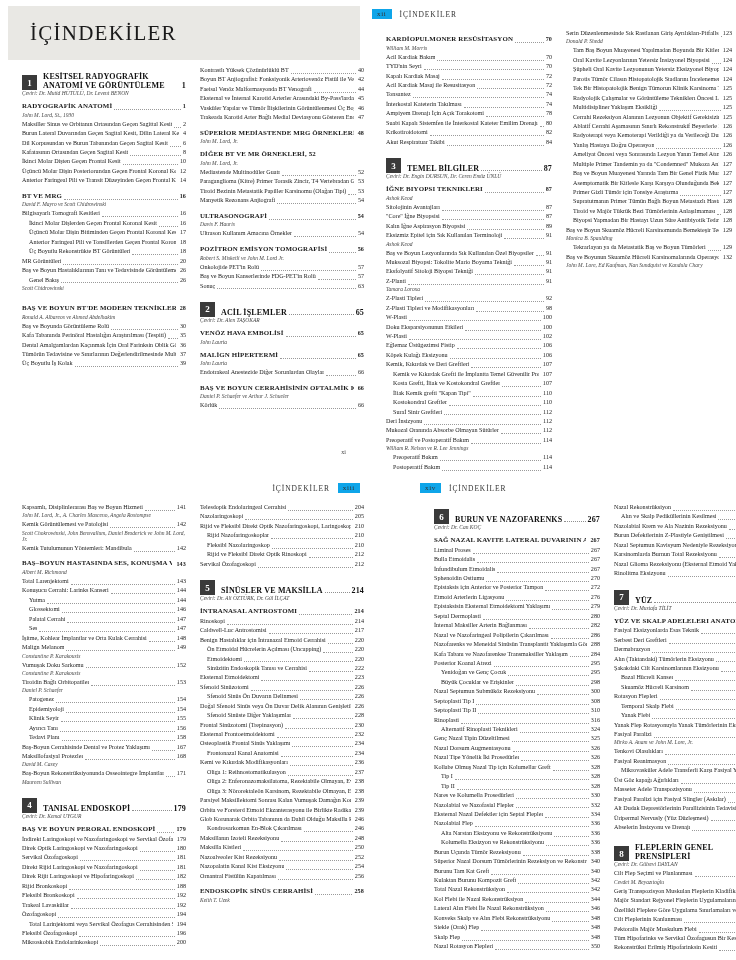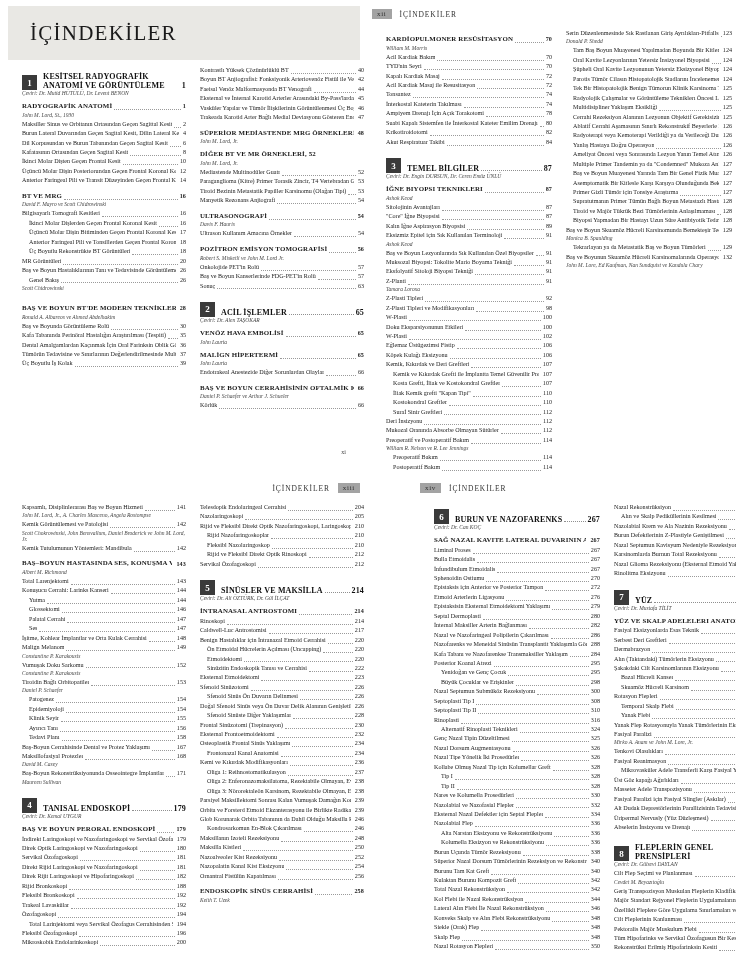--- a/index.html
+++ b/index.html
@@ -10,21 +10,21 @@
   .sheet{position:absolute;background:#fff;}
   .sheet.sh1{left:8px;top:6px;width:352px;height:455px;}
   .sheet.sh2{left:372px;top:6px;width:356px;height:455px;}
   .sheet.sh3{left:8px;top:480px;width:352px;height:472px;}
   .sheet.sh4{left:372px;top:480px;width:356px;height:472px;margin-left:48px;}
 
   .title-band{background:#e9e8e4;height:54px;display:flex;align-items:center;padding-left:22px;}
   .title-band .t{font-family:"Liberation Serif",serif;font-size:21px;letter-spacing:.06em;color:#1a1a1a;}
 
   .runhead{display:flex;align-items:center;gap:8px;font-size:7.5px;letter-spacing:.12em;color:#333;padding:3px 0 4px 0;border-bottom:none;}
-  .runhead .pg{background:#a3a3a3;padding:1px 5px;font-size:7px;letter-spacing:.1em;}
+  .runhead .pg{background:#0ea5e9;padding:1px 5px;font-size:7px;letter-spacing:.1em;}
   .runhead.right{justify-content:flex-end;}
 
   .cols{display:flex;gap:14px;padding:6px 10px 0 14px;}
   .col{width:50%;}
 
   
   .e{display:flex;align-items:flex-end;font-size:6.1px;line-height:1.55;color:#1b1b1b;}
   .e .lbl{white-space:nowrap;overflow:hidden;}
   .e .dots{flex:1;border-bottom:1px dotted #9a9a9a;margin:0 2px 1.5px 2px;height:1px;}
   .e .pg{white-space:nowrap;font-size:6.1px;}

